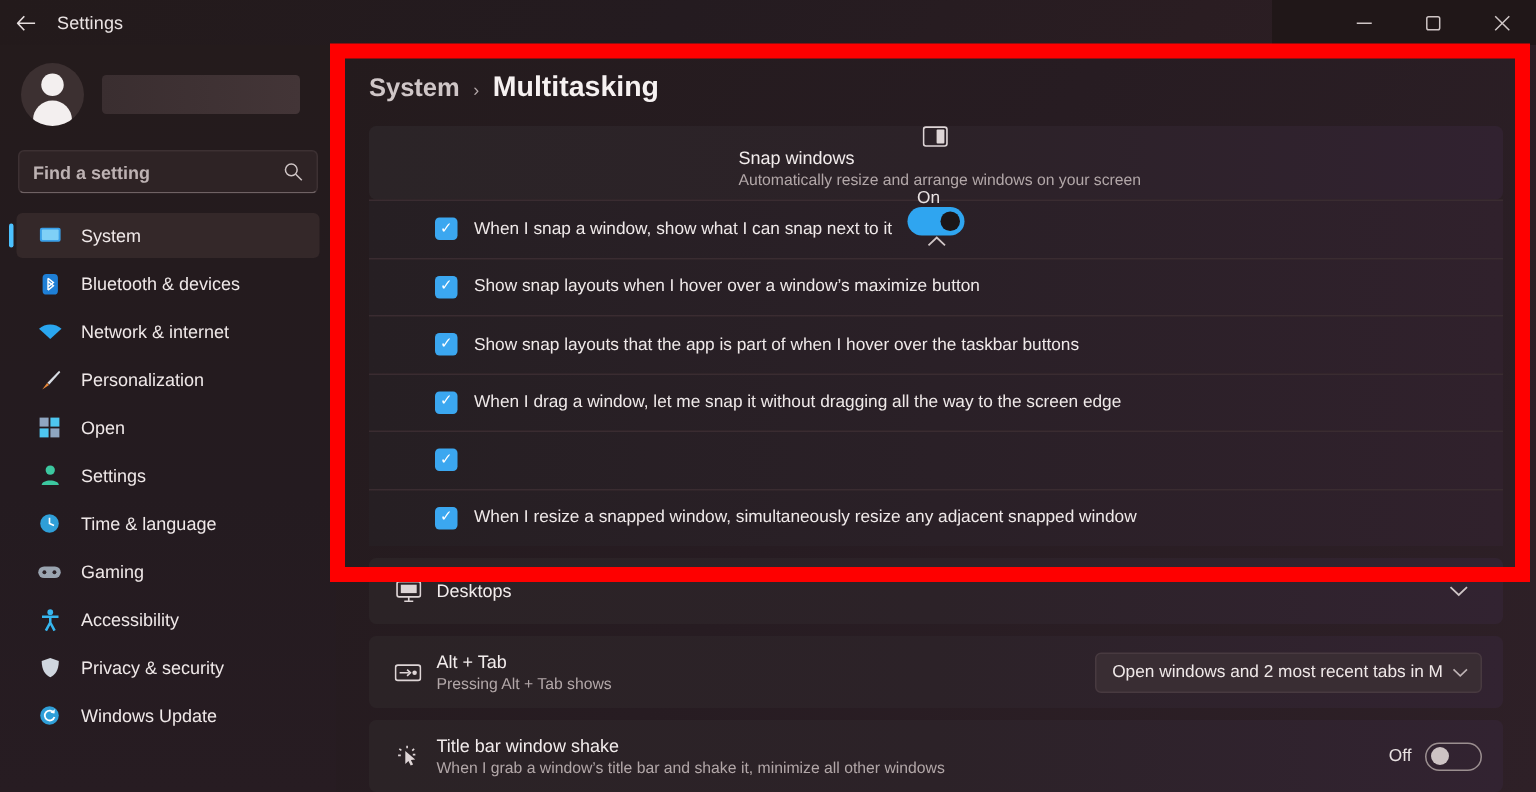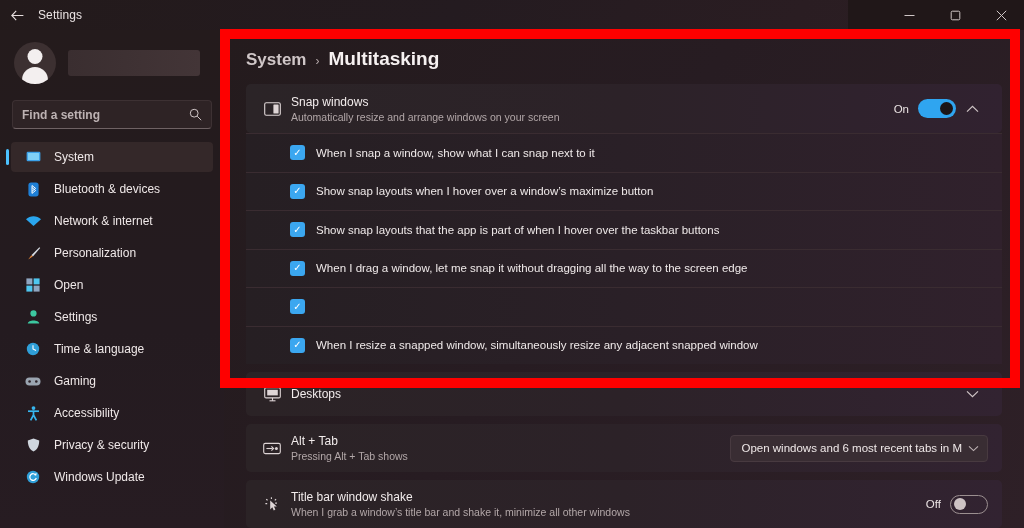--- a/index.html
+++ b/index.html
@@ -102,21 +102,21 @@
   }
   .bc-parent { font-size: 17px; color: #cfc6c7; font-weight: 600; }
   .bc-sep { font-size: 12px; color: #b3a8a9; }
   .bc-current { font-size: 19px; color: #f6f1f1; font-weight: 700; }
 
   .cards { padding: 14px 22px 0 22px; }
 
   .card-head {
     height: 49px; border-radius: 5px;
     background: linear-gradient(90deg, #2b2427 0%, #2c2228 50%, #312230 100%);
-    display: flex; align-items: center; padding: 0 14px 0 13px;
+    display: flex; align-items: center; padding: 0 14px 0 13px; flex-direction: column;
   }
   .lead-ico {
     width: 26px; flex: none; display: flex; align-items: center;
     justify-content: center; color: #ded5d6;
   }
   .head-txt { flex: 1; margin-left: 6px; }
   .head-title { font-size: 12px; color: #f2ecec; }
   .head-sub { font-size: 10.5px; color: #b2a7a8; margin-top: 2px; }
   .on-label { font-size: 11.5px; color: #e9e2e2; margin-right: 9px; text-align: center; }
 
@@ -421,21 +421,21 @@
             <path d="M3.4 6.5 L9.6 6.5" stroke="#ded5d6" stroke-width="1.1"></path>
             <path d="M8.4 4.4 L10.6 6.5 L8.4 8.6" stroke="#ded5d6" stroke-width="1.1" fill="none"></path>
             <circle cx="13.4" cy="6.5" r="1.5" fill="#ded5d6"></circle>
           </svg>
         </span>
         <div class="head-txt">
           <div class="head-title">Alt + Tab</div>
           <div class="head-sub">Pressing Alt + Tab shows</div>
         </div>
         <div class="dropdown">
-          <span class="dd-text">Open windows and 6 most recent tabs in M</span>
+          <span class="dd-text">Open windows and 2 most recent tabs in M</span>
           <span class="dd-chev">
             <svg width="11" height="7" viewBox="0 0 11 7">
               <path d="M1 1.3 L5.5 5.6 L10 1.3" stroke="#bdb2b4" stroke-width="1.1" fill="none"></path>
             </svg>
           </span>
         </div>
       </div>
 
       <div class="plain-row">
         <span class="lead-ico">

